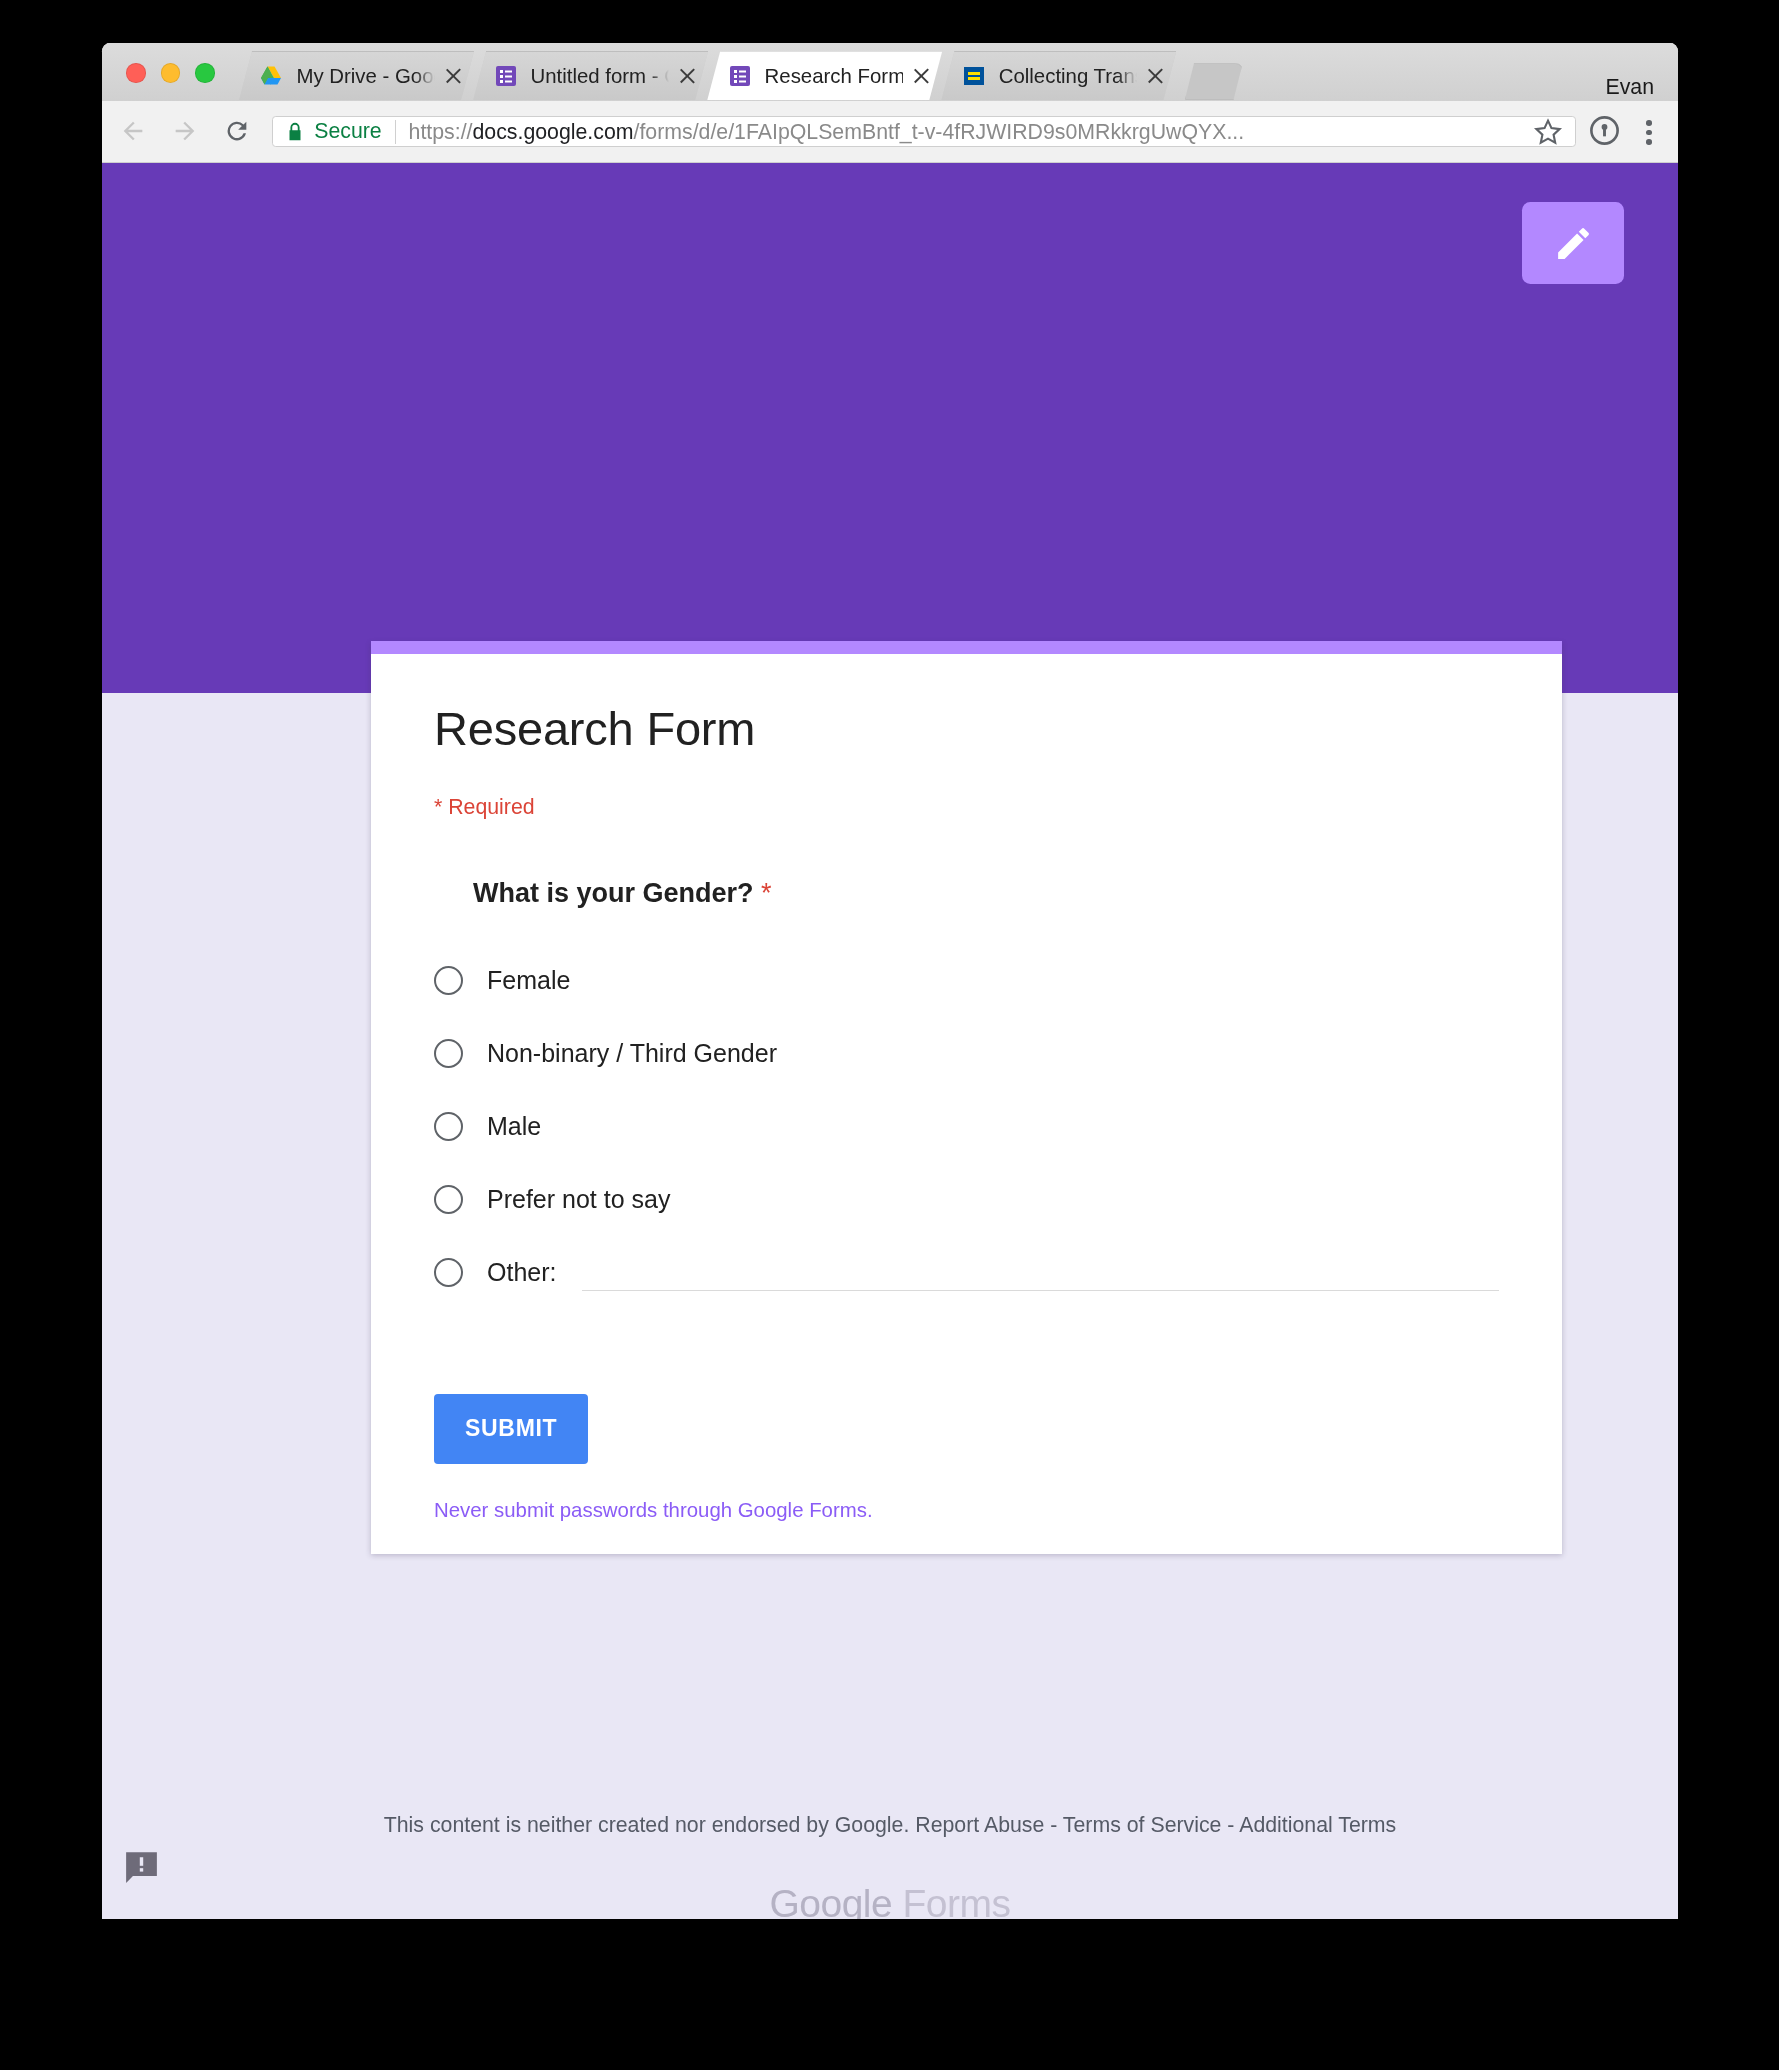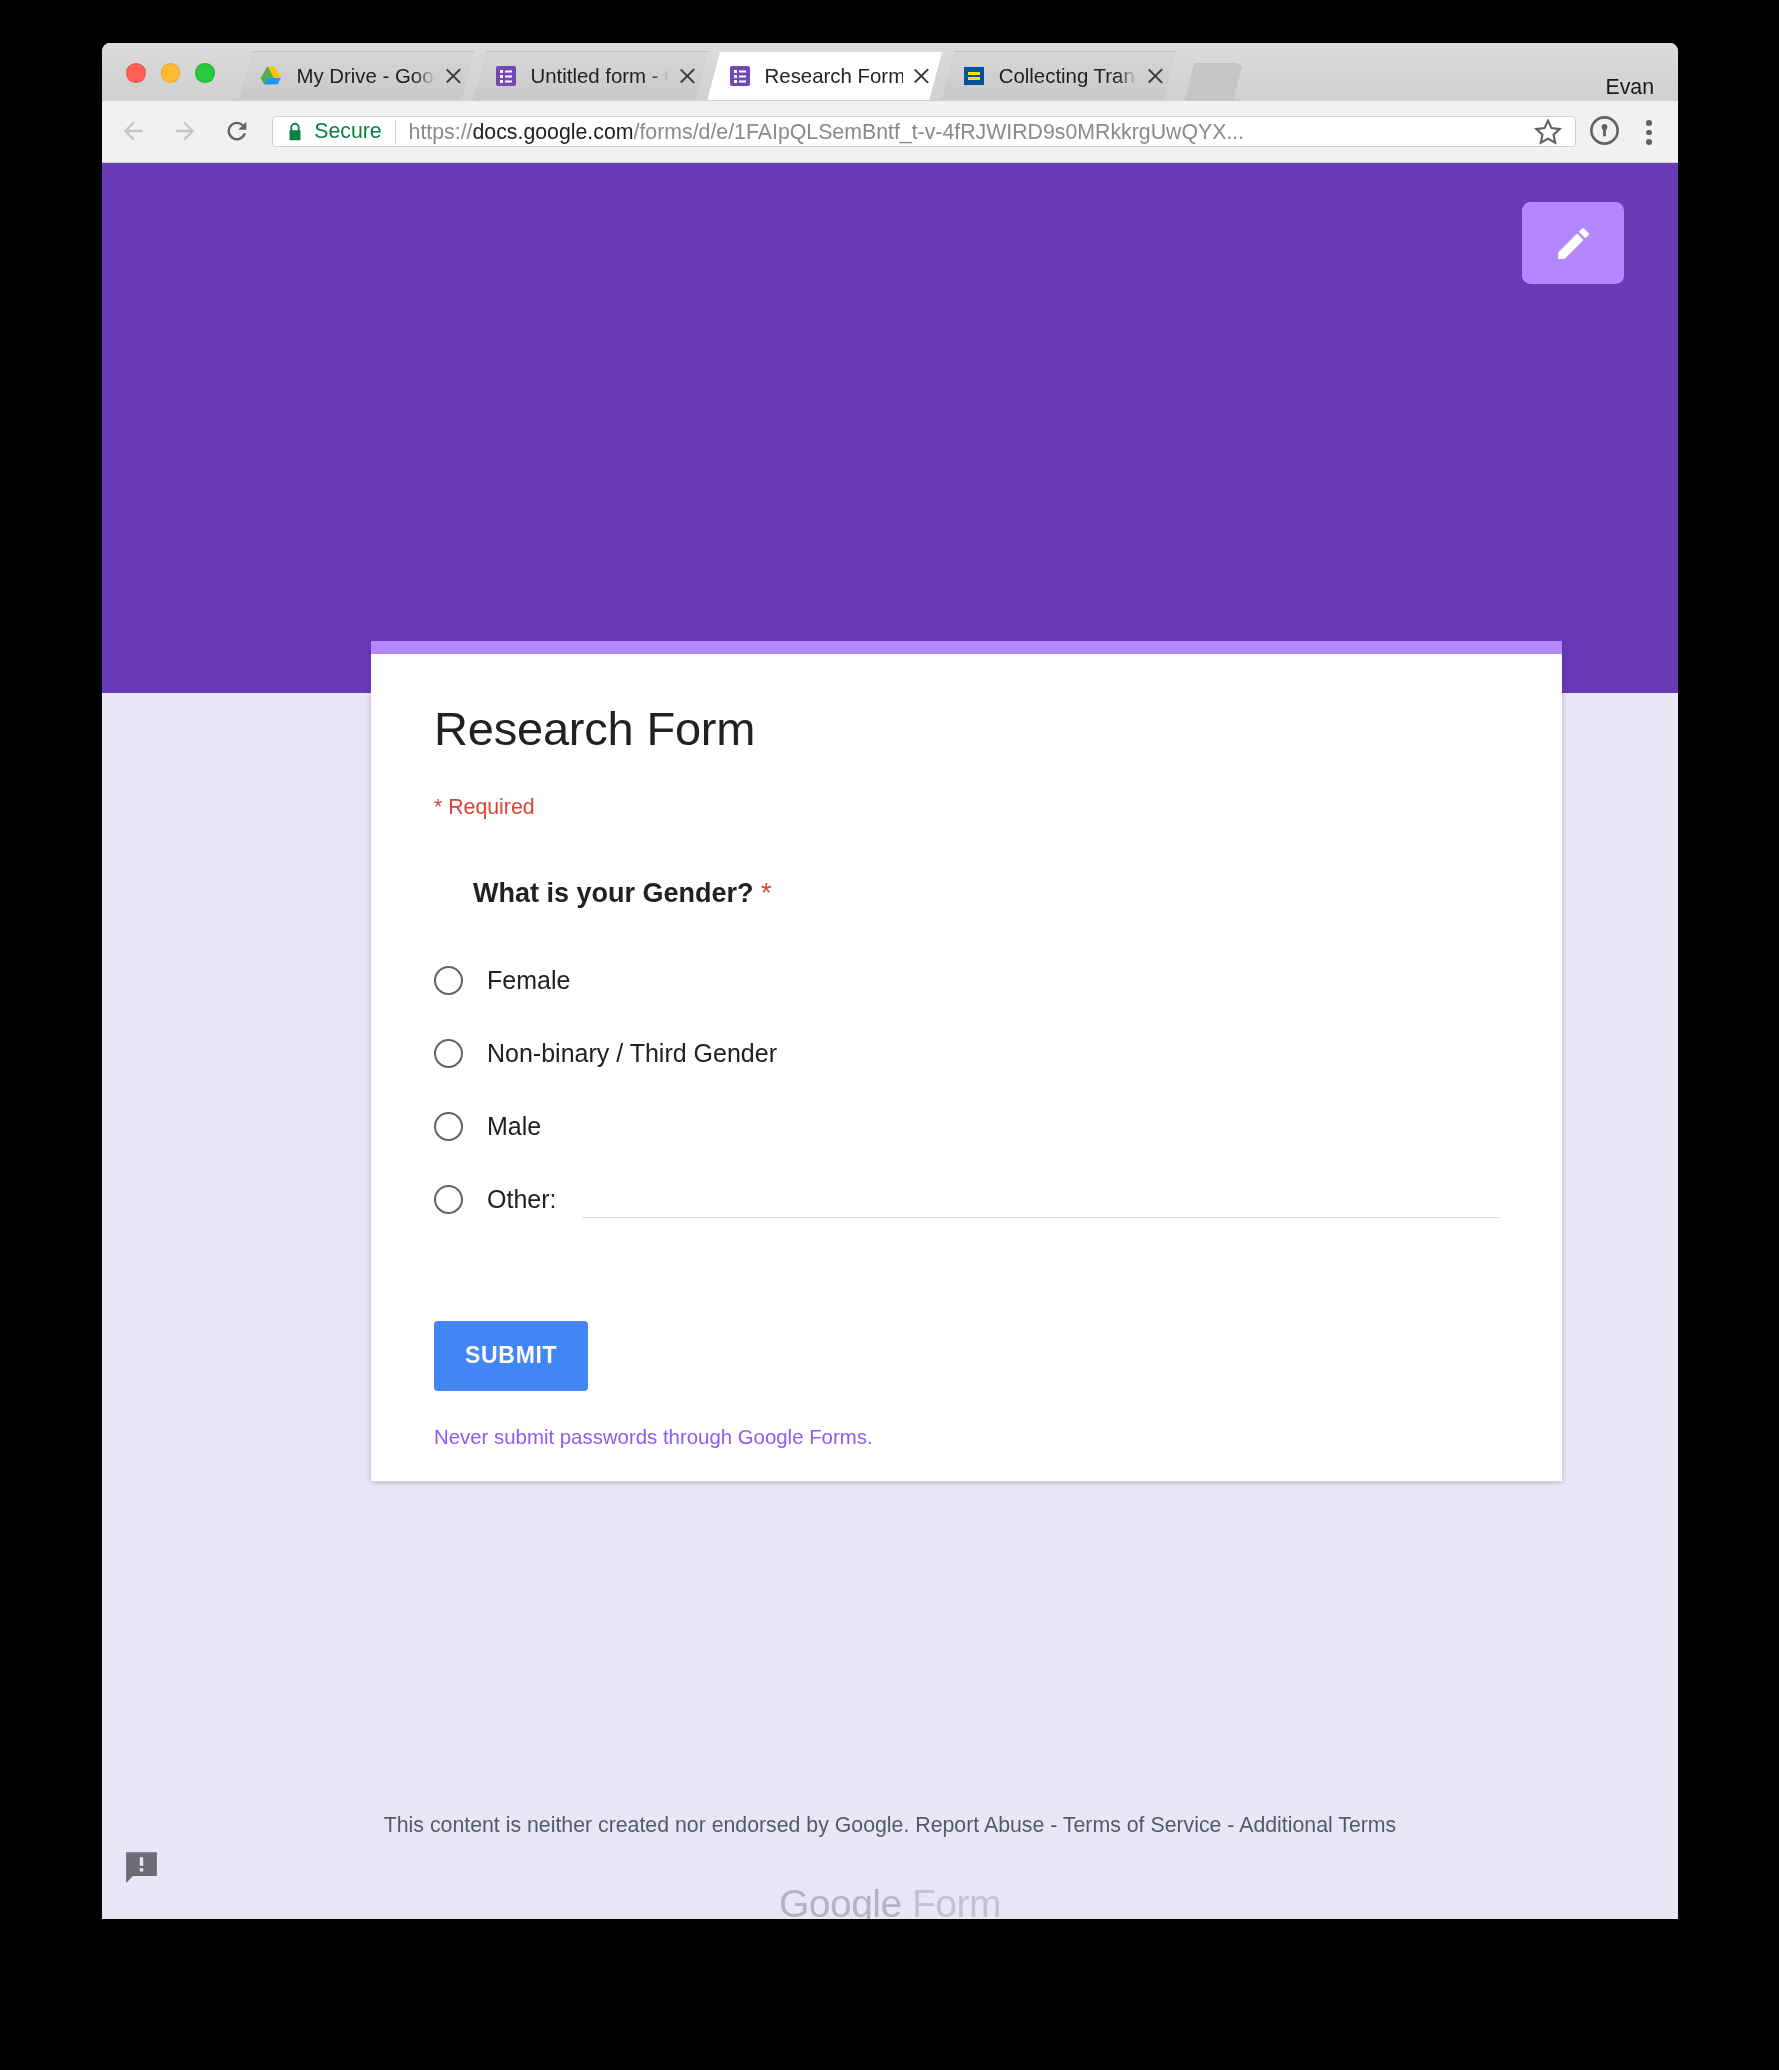--- a/index.html
+++ b/index.html
@@ -479,20 +479,24 @@
           <div class="option-row">
             <span class="radio"></span>
             <span class="option-label">Non-binary / Third Gender</span>
           </div>
 
           <div class="option-row">
             <span class="radio"></span>
             <span class="option-label">Male</span>
           </div>
 
+          <div class="option-row">
+            <span class="radio"></span>
+            <span class="option-label">Prefer not to say</span>
+          </div>
 
           <div class="option-row">
             <span class="radio"></span>
             <span class="option-label">Other:</span>
             <span class="other-input"></span>
           </div>
 
         </div>
 
         <div class="submit-wrap">
@@ -501,21 +505,21 @@
 
         <div class="password-note">Never submit passwords through Google Forms.</div>
 
       </div>
     </div>
 
     <div class="page-footer">
       <div class="footer-text">This content is neither created nor endorsed by Google. Report Abuse - Terms of Service - Additional Terms</div>
       <div class="brand">
         <span class="brand-g">Google</span>
-        <span class="brand-forms">Form</span>
+        <span class="brand-forms">Forms</span>
       </div>
     </div>
 
     <div class="feedback-icon">
       <svg width="41" height="41" viewBox="0 0 24 24">
         <path d="M3 3h18v14H7l-4 4z" fill="#6e6b79"></path>
         <rect x="11" y="6" width="2" height="5" fill="#e9e7f5"></rect>
         <rect x="11" y="12.4" width="2" height="2" fill="#e9e7f5"></rect>
       </svg>
     </div>

